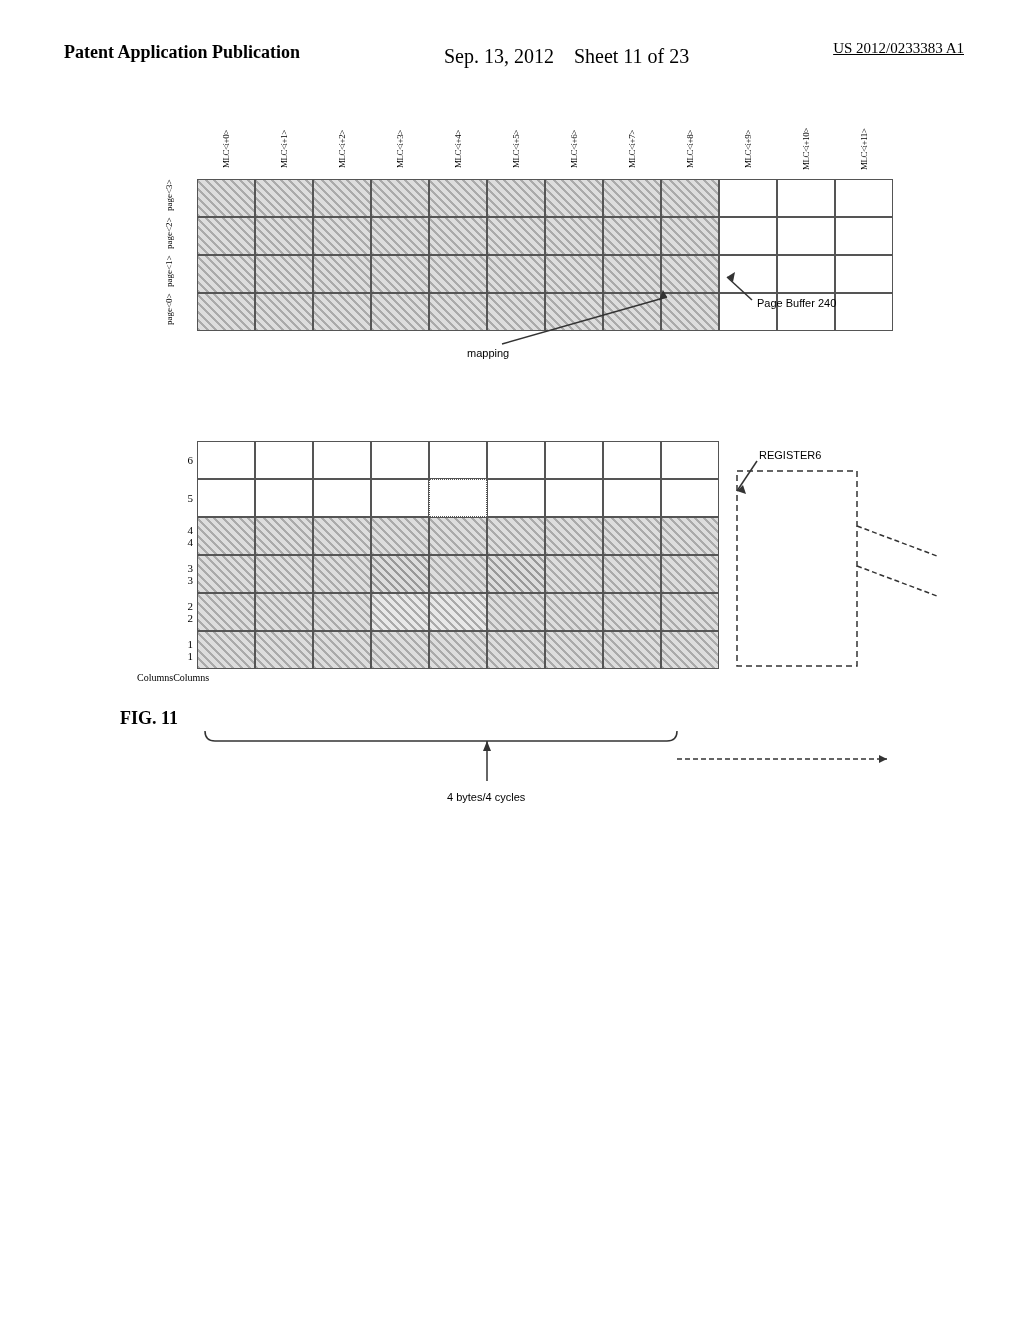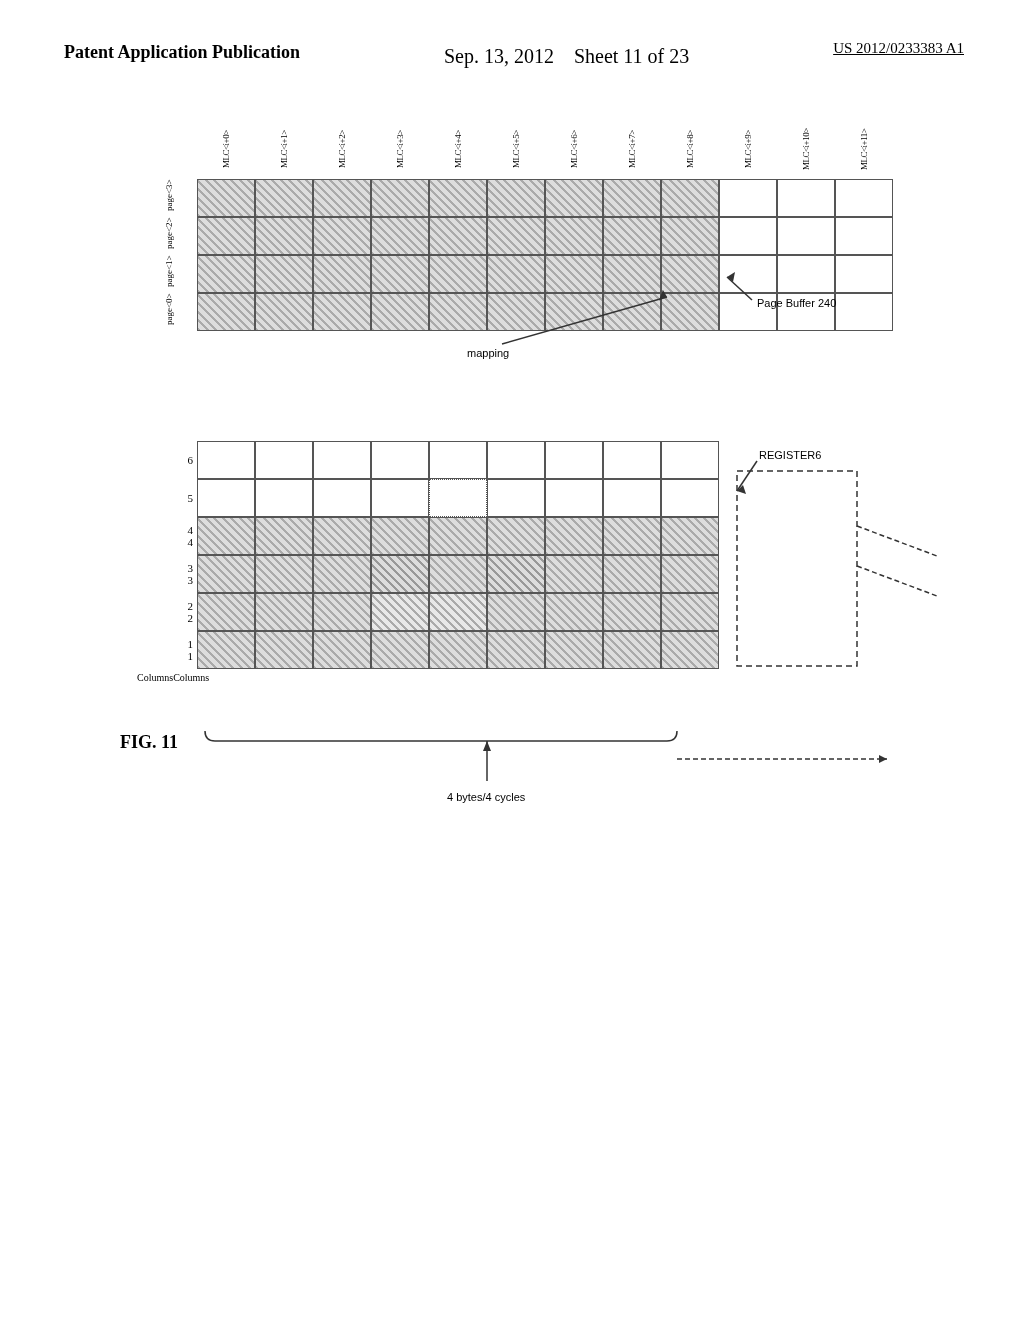--- a/index.html
+++ b/index.html
@@ -385,15 +385,15 @@
       <line x1="350" y1="340" x2="350" y2="300" stroke="#333" stroke-width="1.5"></line>
       <polygon points="350,300 346,310 354,310" fill="#333"></polygon>
       <text x="310" y="360" font-size="11" font-family="Arial">4 bytes/4 cycles</text>
 
       <path d="M 68,290 Q 68,300 78,300 L 530,300 Q 540,300 540,290" fill="none" stroke="#333" stroke-width="1.5"></path>
 
     </svg>
 
   </div>
 
-  <div class="fig-label" style="position:relative;margin-top:108px;font-size:18px;font-weight:bold;font-family:'Times New Roman',serif;">FIG. 11</div>
+  <div class="fig-label" style="position:relative;margin-top:84px;font-size:18px;font-weight:bold;font-family:'Times New Roman',serif;">FIG. 11</div>
 
 </div>
 
 </body></html>

